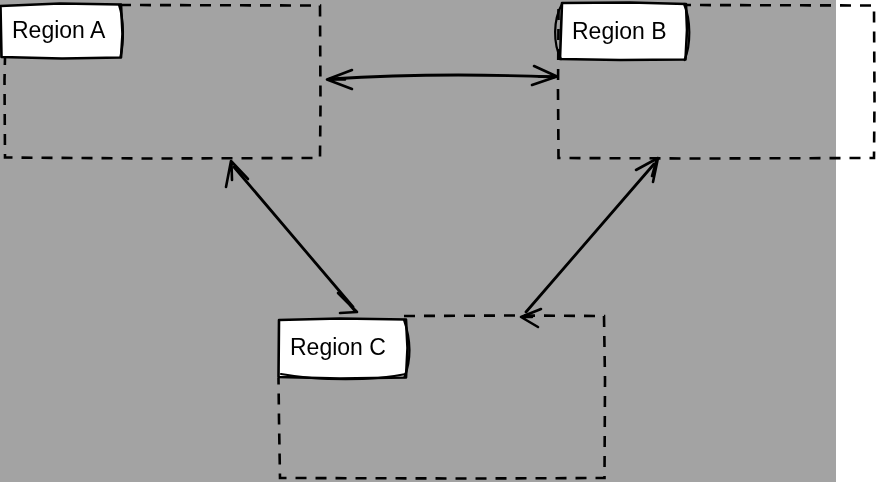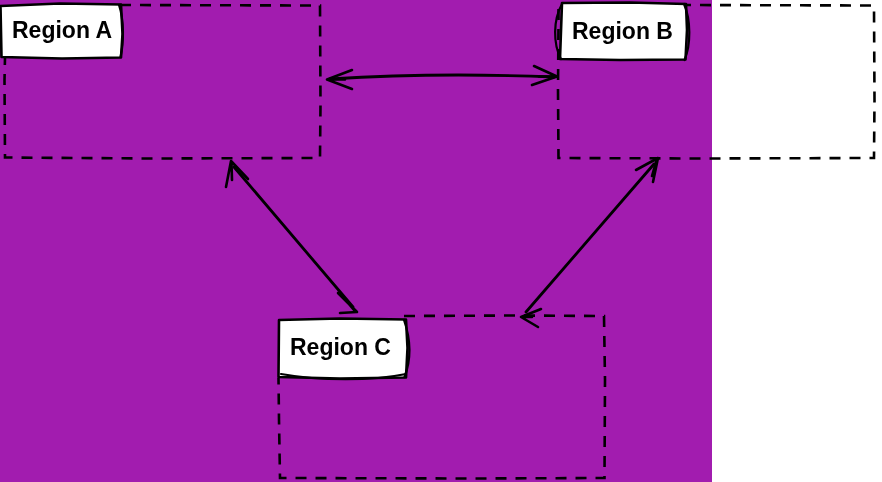--- a/index.html
+++ b/index.html
@@ -8,24 +8,23 @@
     background: #ffffff;
   }
   body {
     width: 882px;
     height: 482px;
     font-family: "Liberation Sans", sans-serif;
     overflow: hidden;
   }
   #diagram-root {
     position: relative;
-    width: 712px;
+    width: 836px;
     height: 482px;
-    background: #a21caf;
-    font-weight: bold;
+    background: #a3a3a3;
   }
   #diagram-svg {
     position: absolute;
     top: 0;
     left: 0;
     width: 882px;
     height: 482px;
     display: block;
   }
   .region-boundary {

